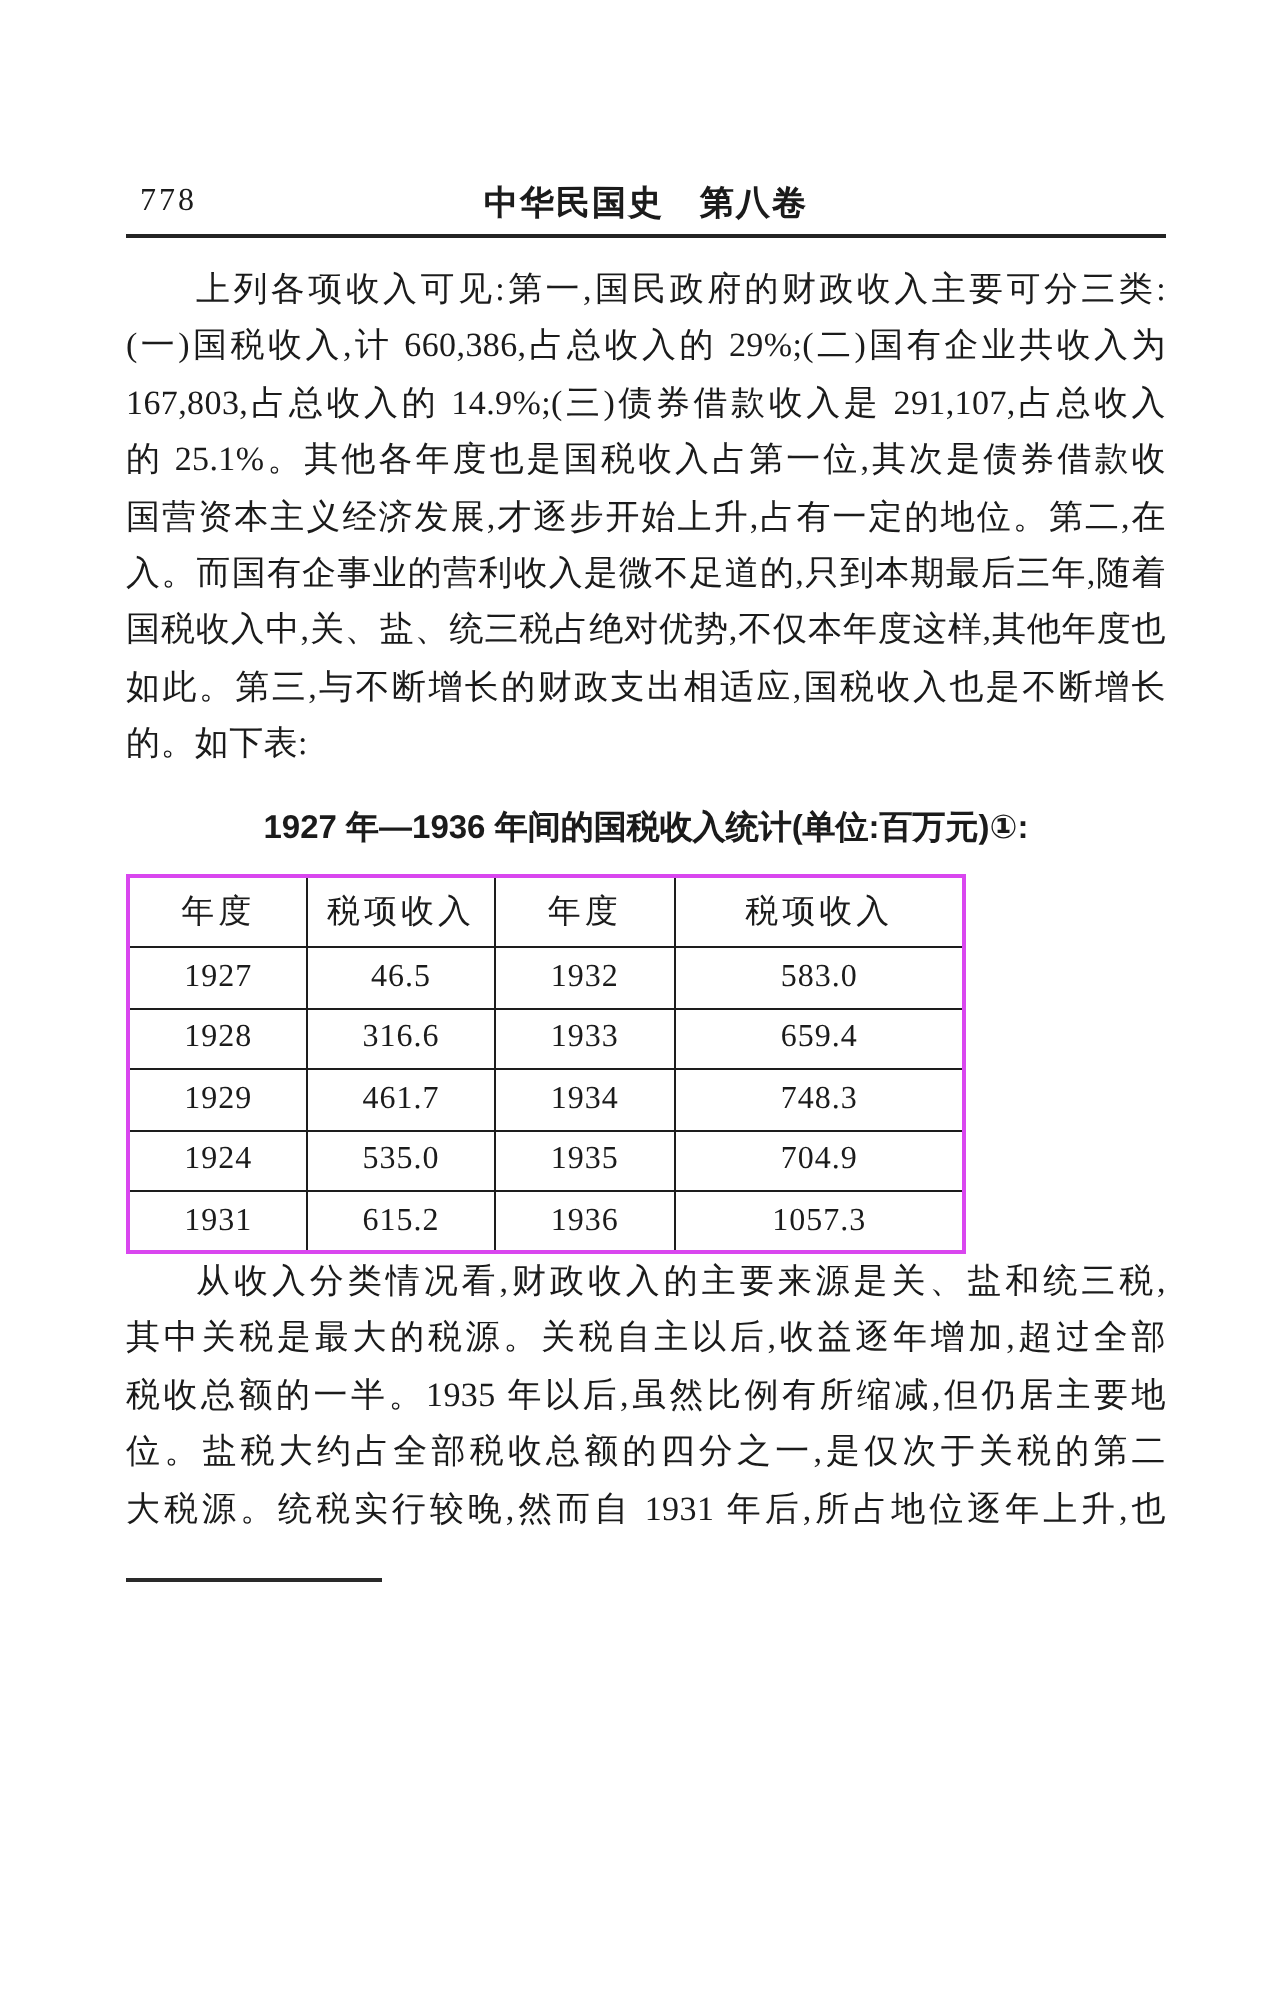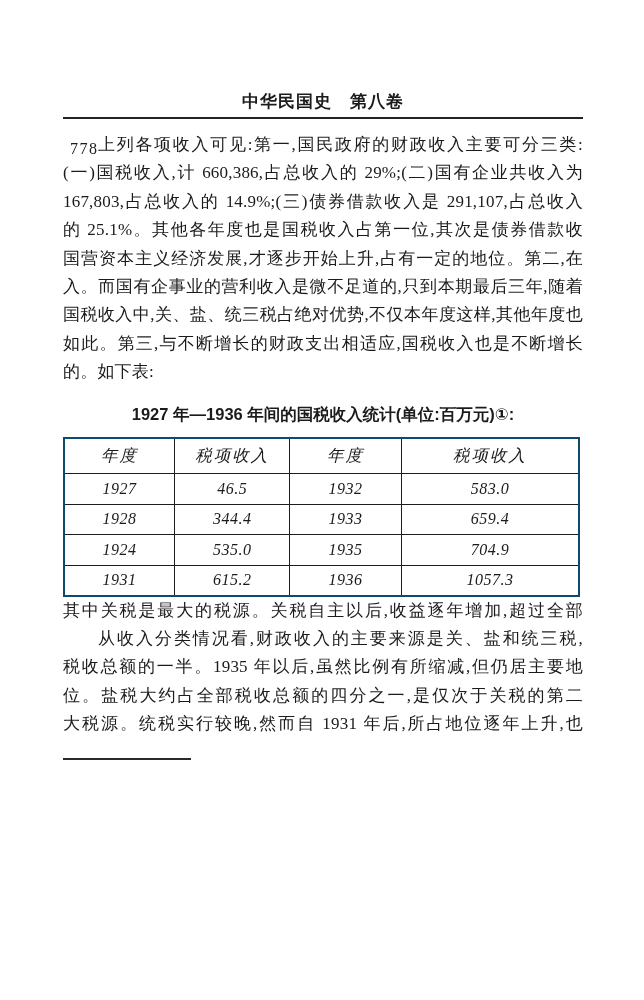--- a/index.html
+++ b/index.html
@@ -12,21 +12,21 @@
     background: var(--paper);
     color: var(--ink);
     font-family: "Liberation Serif", "DejaVu Serif", serif;
     padding: 90px 61px 0 63px;
     overflow: hidden;
   }
   
   .pg-header { position: relative; height: 24px; }
   .pg-num {
     position: absolute; left: 7px; top: 2px;
-    font-size: 16px; letter-spacing: 1.5px; margin-top: 48px;
+    font-size: 16px; letter-spacing: 1.5px;
   }
   .run-title {
     position: absolute; left: 0; right: 0; top: 0;
     text-align: center; font-weight: bold; font-size: 17px;
     letter-spacing: 1px;
   }
   .header-rule {
     margin-top: 3px;
     border-top: 2.5px solid #242424;
     height: 0;
@@ -48,25 +48,24 @@
   .table-title {
     margin-top: 16px;
     height: 23px; line-height: 23px;
     text-align: center;
     font-family: "Liberation Sans", "DejaVu Sans", sans-serif;
     font-weight: bold;
     font-size: 16.5px;
   }
   table.tax {
     margin-top: 11px;
-    width: 517px;
+    width: 420px;
     border-collapse: collapse;
     table-layout: fixed;
-    border: 2px solid #0c4a6e;
-    font-style: italic;
+    border: 2px solid #d946ef;
   }
   table.tax col.c1 { width: 21.5%; }
   table.tax col.c2 { width: 22.3%; }
   table.tax col.c3 { width: 21.7%; }
   table.tax col.c4 { width: 34.5%; }
   table.tax th, table.tax td {
     border: 1.2px solid #1d1d1d;
     text-align: center;
     vertical-align: middle;
     padding: 0;
@@ -143,43 +142,49 @@
       </thead>
       <tbody id="tbody-rows">
           <tr>
             <td>1927</td>
             <td>46.5</td>
             <td>1932</td>
             <td>583.0</td>
           </tr>
           <tr>
             <td>1928</td>
-            <td>344.4</td>
+            <td>316.6</td>
             <td>1933</td>
             <td>659.4</td>
+          </tr>
+          <tr>
+            <td>1929</td>
+            <td>461.7</td>
+            <td>1934</td>
+            <td>748.3</td>
           </tr>
           <tr>
             <td>1924</td>
             <td>535.0</td>
             <td>1935</td>
             <td>704.9</td>
           </tr>
           <tr>
             <td>1931</td>
             <td>615.2</td>
             <td>1936</td>
             <td>1057.3</td>
           </tr>
         </tbody>
     </table>
 
 
     <section class="para">
+        <div class="tline indent">从收入分类情况看,财政收入的主要来源是关、盐和统三税,</div>
         <div class="tline">其中关税是最大的税源。关税自主以后,收益逐年增加,超过全部</div>
-        <div class="tline indent">从收入分类情况看,财政收入的主要来源是关、盐和统三税,</div>
         <div class="tline">税收总额的一半。1935 年以后,虽然比例有所缩减,但仍居主要地</div>
         <div class="tline">位。盐税大约占全部税收总额的四分之一,是仅次于关税的第二</div>
         <div class="tline">大税源。统税实行较晚,然而自 1931 年后,所占地位逐年上升,也</div>
       </section>
 
   </main>
 
   <footer>
     <div class="fn-rule"></div>
   </footer>

